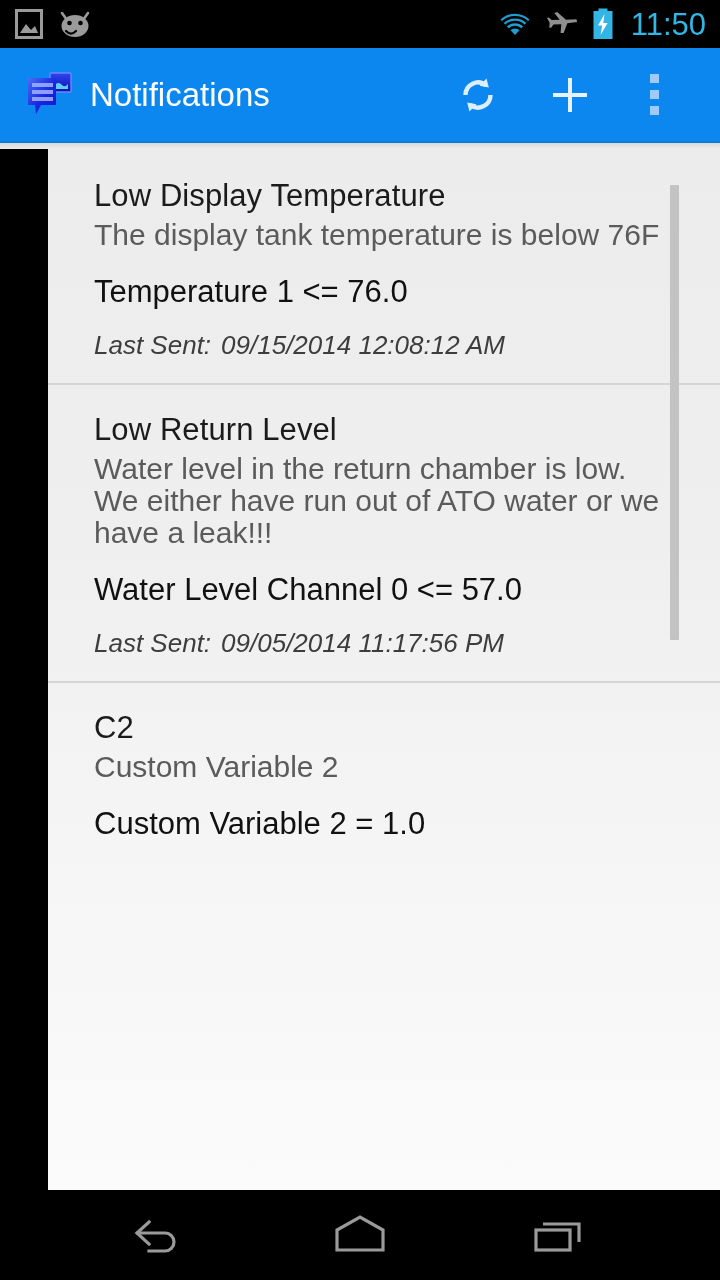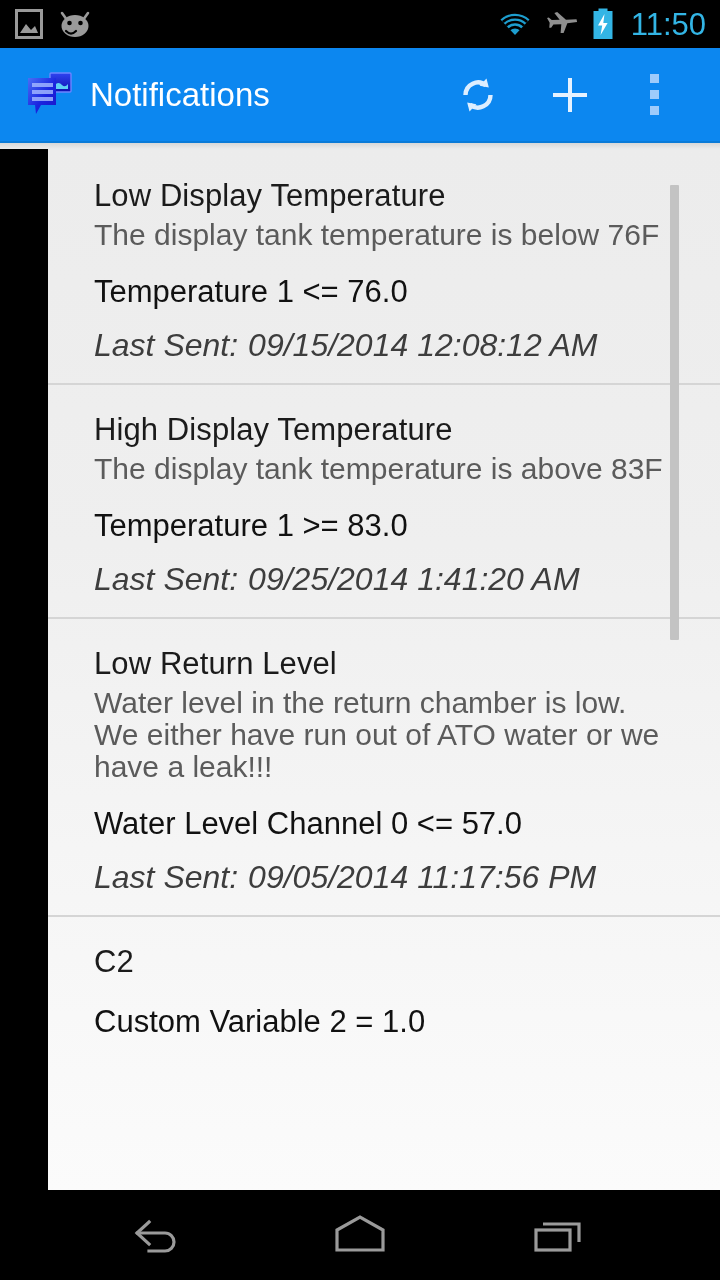--- a/index.html
+++ b/index.html
@@ -63,21 +63,21 @@
     letter-spacing:0.1px;
   }
   .n-desc {
     font-size:30px; line-height:32px; color:#5b5b5b; margin-top:4px;
     max-width:585px;
   }
   .n-cond {
     font-size:31px; line-height:38px; color:#111; margin-top:22px;
   }
   .n-last {
-    font-size:32px; line-height:32px; color:#3d3d3d;
+    font-size:26px; line-height:32px; color:#3d3d3d;
     font-style:italic; margin-top:18px;
   }
   .n-last .lbl { margin-right:10px; }
 
   
   .scrollbar {
     position:absolute; right:41px; top:36px; width:9px; height:455px;
     background:#c3c3c3; border-radius:1px;
   }
 
@@ -198,40 +198,33 @@
 
       <div class="item">
         <div class="n-title">Low Display Temperature</div>
         <div class="n-desc">The display tank temperature is below 76F</div>
         <div class="n-cond">Temperature 1 &lt;= 76.0</div>
         <div class="n-last">
           <span class="lbl">Last Sent:</span><span>09/15/2014 12:08:12 AM</span>
         </div>
       </div>
 
-      <div class="item">
-        <div class="n-title">High Display Temperature</div>
-        <div class="n-desc">The display tank temperature is above 83F</div>
-        <div class="n-cond">Temperature 1 &gt;= 83.0</div>
-        <div class="n-last">
-          <span class="lbl">Last Sent:</span><span>09/25/2014 1:41:20 AM</span>
-        </div>
-      </div>
 
       <div class="item">
         <div class="n-title">Low Return Level</div>
         <div class="n-desc">Water level in the return chamber is low. We either have run out of ATO water or we have a leak!!!</div>
         <div class="n-cond">Water Level Channel 0 &lt;= 57.0</div>
         <div class="n-last">
           <span class="lbl">Last Sent:</span><span>09/05/2014 11:17:56 PM</span>
         </div>
       </div>
 
       <div class="item">
         <div class="n-title">C2</div>
+        <div class="n-desc">Custom Variable 2</div>
         <div class="n-cond">Custom Variable 2 = 1.0</div>
       </div>
 
     </div>
     <div class="scrollbar"></div>
   </div>
 
   <div class="navbar">
     <div class="nav-btn">
       <span>

